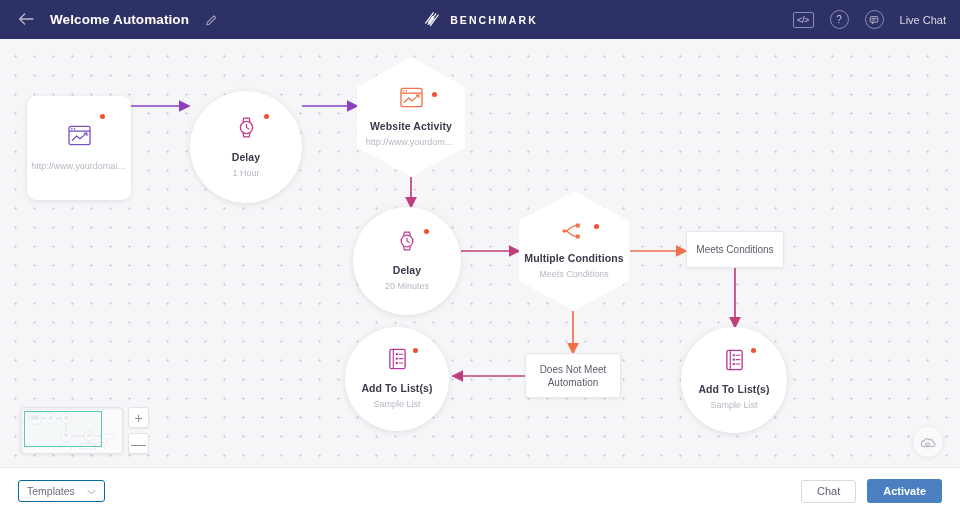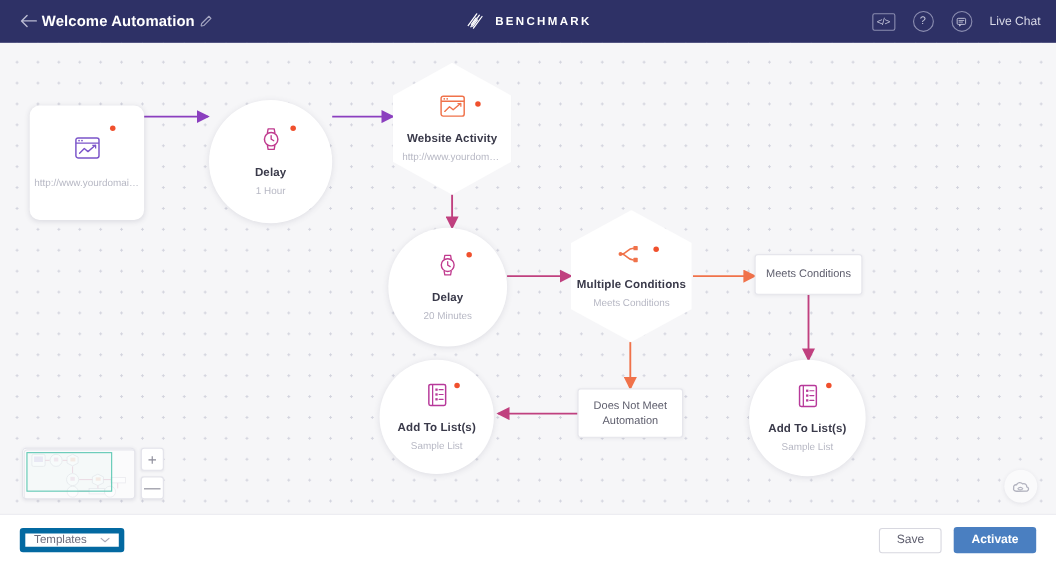--- a/index.html
+++ b/index.html
@@ -8,21 +8,21 @@
     font-family:"Liberation Sans", sans-serif;
     background:#f7f7f9;
     -webkit-font-smoothing:antialiased;
   }
 
   
   .header{
     position:absolute; top:0; left:0; width:960px; height:39px;
     background:#2e3166; display:flex; align-items:center;
   }
-  .hdr-left{ display:flex; align-items:center; padding-left:18px; gap:4px; }
+  .hdr-left{ display:flex; align-items:center; padding-left:18px; gap:16px; }
   .back-arrow{ width:16px; height:16px; position:relative; cursor:pointer; }
   .back-arrow svg{ display:block; }
   .hdr-title{ color:#ffffff; font-size:13.5px; font-weight:bold; letter-spacing:.1px; }
   .pencil{ width:13px; height:13px; cursor:pointer; opacity:.85; }
 
   .hdr-center{
     position:absolute; left:0; right:0; top:0; height:39px;
     display:flex; align-items:center; justify-content:center;
     pointer-events:none;
   }
@@ -119,21 +119,21 @@
   }
 
   
   .footer{
     position:absolute; bottom:0; left:0; width:960px; height:47px;
     background:#ffffff; border-top:1px solid #e9e9ef;
     display:flex; align-items:center; justify-content:space-between;
     padding:0 18px;
   }
   .templates-btn{
-    height:22px; min-width:73px; border:5px solid #0369a1; border-radius:3px;
+    height:22px; min-width:73px; border:1px solid #0369a1; border-radius:3px;
     background:#fff; display:flex; align-items:center; gap:12px;
     padding:0 8px; font-size:10.5px; color:#6c6c7c; cursor:pointer;
   }
   .footer-right{ display:flex; align-items:center; gap:11px; }
   .btn-save{
     height:23px; padding:0 15px; border:1px solid #d8d8e0; border-radius:3px;
     background:#fff; font-size:11px; color:#5d5d6d; cursor:pointer;
     display:flex; align-items:center;
   }
   .btn-activate{
@@ -401,16 +401,16 @@
 <div class="footer">
   <div class="templates-btn">
     <span>Templates</span>
     <span>
       <svg width="9" height="6" viewBox="0 0 10 6">
         <path d="M1 1.3 L5 4.7 L9 1.3" fill="none" stroke="#a8a8b6" stroke-width="1.1" stroke-linecap="round" stroke-linejoin="round"></path>
       </svg>
     </span>
   </div>
   <div class="footer-right">
-    <button class="btn-save">Save</button>
+    <button class="btn-save">Chat</button>
     <button class="btn-activate">Activate</button>
   </div>
 </div>
 
 </body></html>

